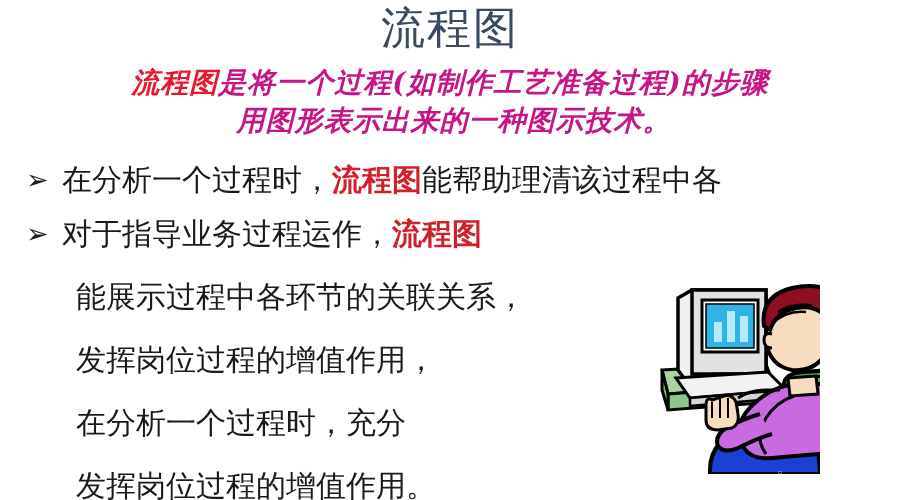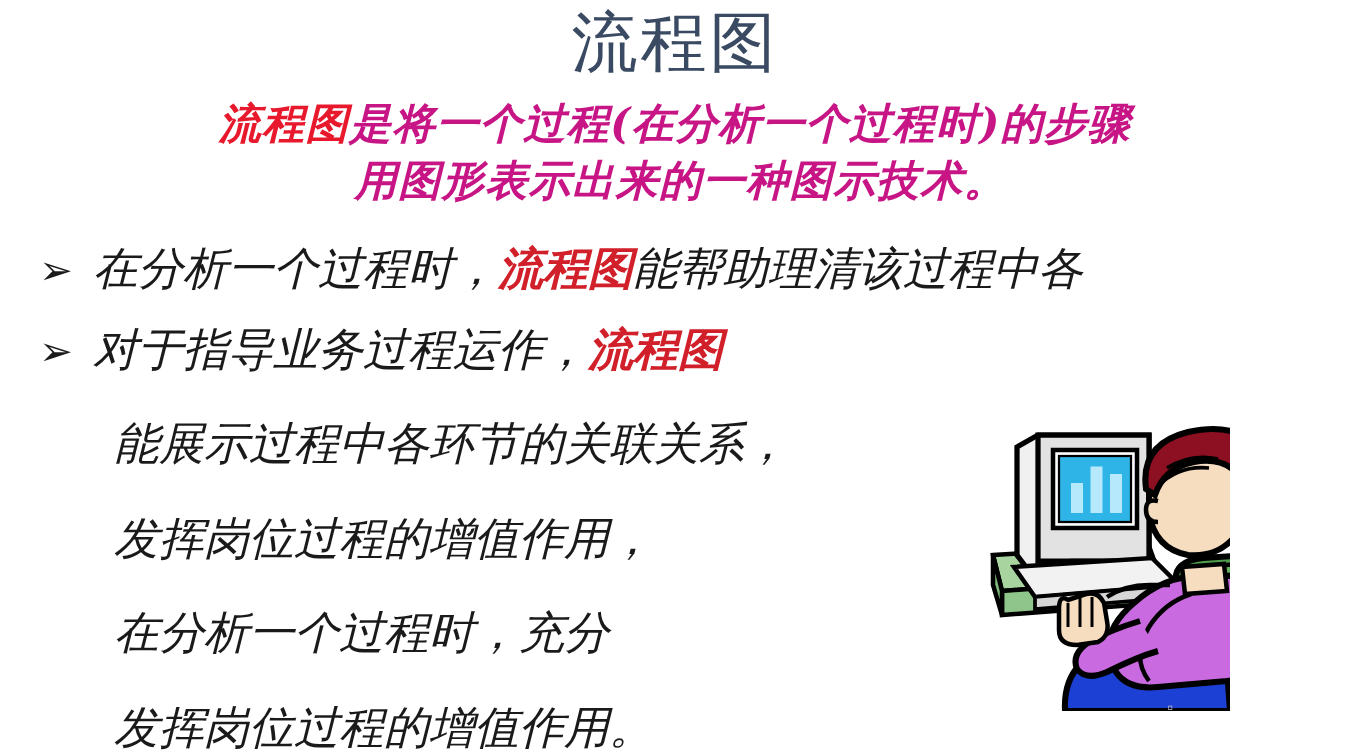--- a/index.html
+++ b/index.html
@@ -83,21 +83,20 @@
     line-height: 44px;
     color: #1a1a1a;
     text-align: left;
   }
   .bullet-lines {
     margin-left: 36px;
   }
   .b-line {
     display: block;
     white-space: nowrap;
-    font-style: italic;
   }
   .b-line.indent {
     padding-left: 8px;
   }
   .hl-red {
     color: #d1202a;
     font-weight: bold;
     font-family: "DejaVu Serif", "Liberation Serif", serif;
   }
   #bullet-2 {
@@ -140,21 +139,21 @@
   }
 </style>
 </head>
 <body>
 
 <div id="slide">
 
   <div id="slide-title">流程图</div>
 
   <div id="definition">
-    <span class="def-line"><span class="def-red">流程图</span><span>是将一个过程(在分析一个过程时)的步骤</span></span>
+    <span class="def-line"><span class="def-red">流程图</span><span>是将一个过程(如制作工艺准备过程)的步骤</span></span>
     <span class="def-line def-line-2">用图形表示出来的一种图示技术。</span>
   </div>
 
   <div id="body-content">
 
     <div class="bullet-block" id="bullet-1">
       <span class="bullet-marker">➢</span>
       <div class="bullet-lines">
         <span class="b-line"><span>在分析一个过程时，</span><span class="hl-red">流程图</span><span>能帮助理清该过程中各</span></span>
       </div>

